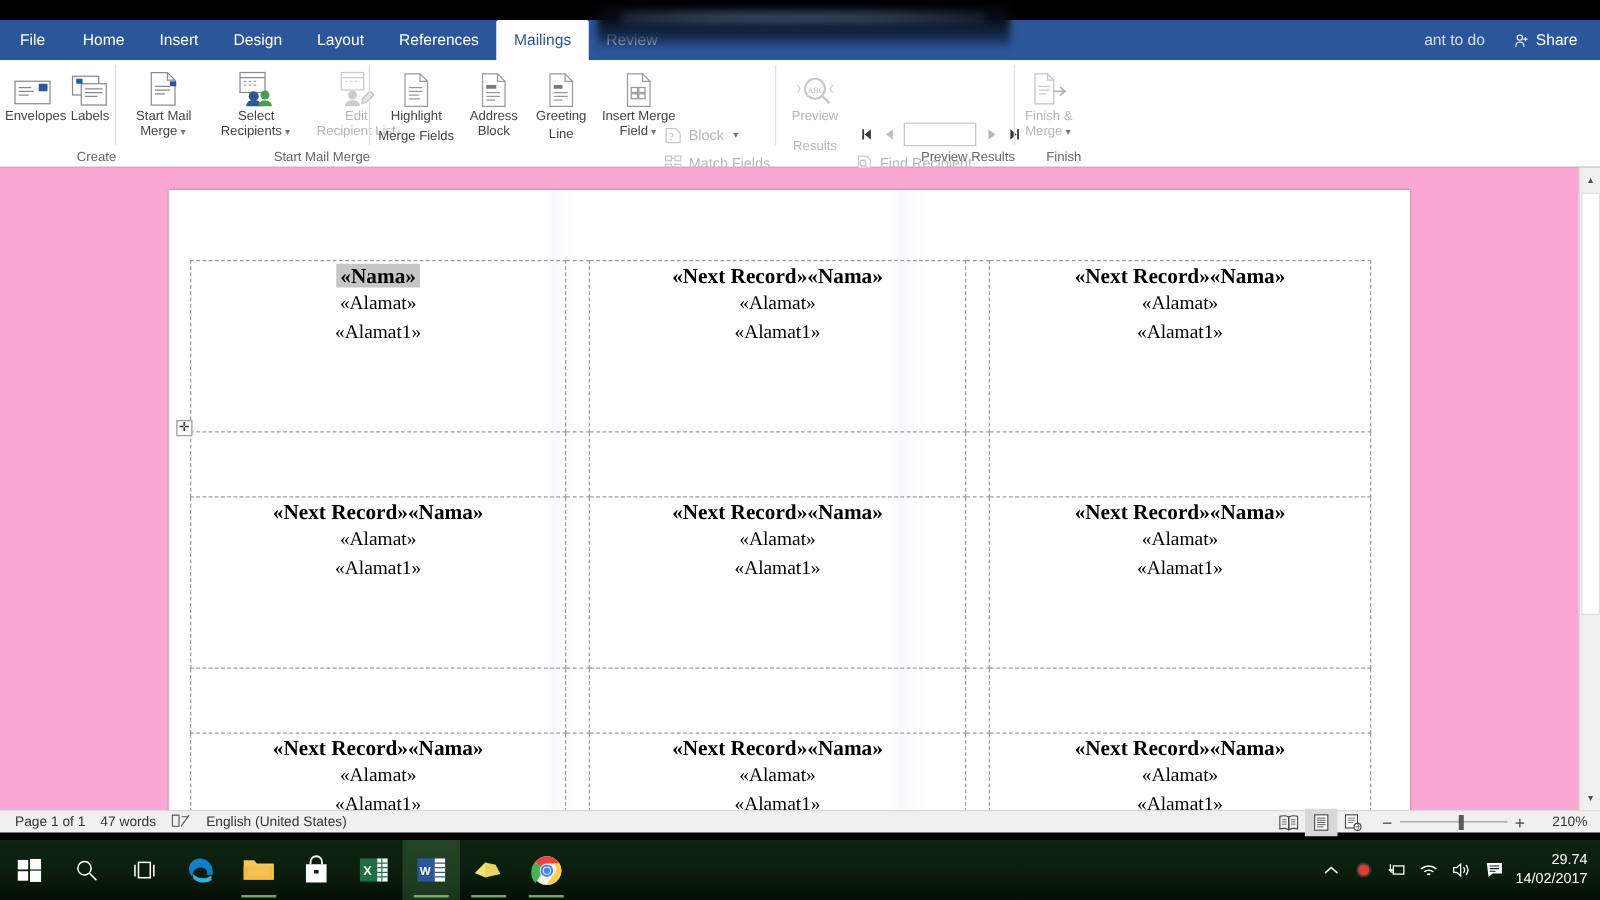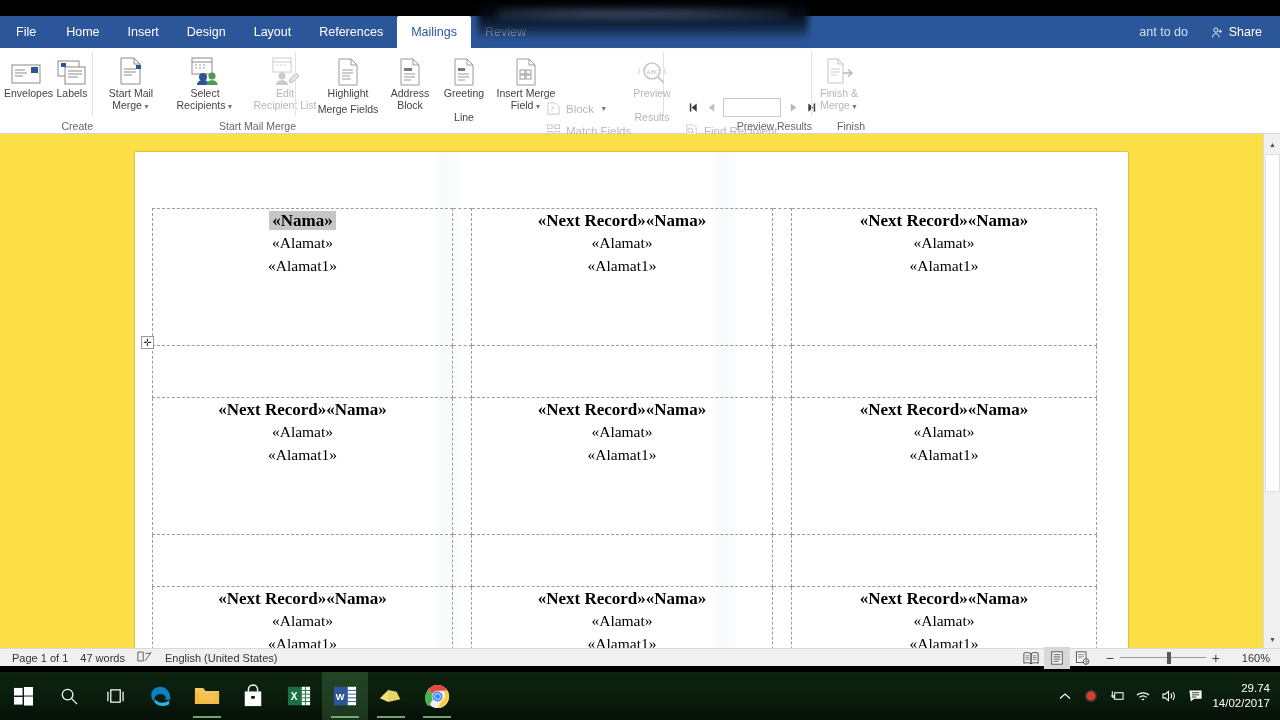--- a/index.html
+++ b/index.html
@@ -86,21 +86,21 @@
 
   .navbtns { position:absolute; display:flex; align-items:center; gap:0px; }
   .navbtn { width:18px; height:18px; display:flex; align-items:center; justify-content:center;
             color:#3a3a3a; font-size:10px; }
   .navbtn.dis { color:#c0c0c0; }
   .recbox { width:58px; height:19px; border:1px solid #c8c8c8; background:#fff; margin:0 3px; }
 
   
   .docarea {
     position:absolute; left:0; top:134px; width:1280px; height:514px;
-    background:#fde047;
+    background:#f9a8d4;
     overflow:hidden;
   }
   .page {
     position:absolute; left:135px; top:18px; width:993px; height:700px;
     background:#ffffff;
     box-shadow: 0 0 2px rgba(0,0,0,0.35);
   }
   
   .ghost { position:absolute; inset:0; opacity:0.05; pointer-events:none;
            background:
@@ -291,21 +291,21 @@
           </svg>
         </div>
         <div class="lbl">Edit</div>
         <div class="lbl" style="margin-top:0">Recipient List</div>
       </div>
 
       <div class="glabel">Start Mail Merge</div>
       <div class="sep"></div>
     </div>
 
-    <div class="rgroup" style="left:312px; width:352px;">
+    <div class="rgroup" style="left:297px; width:324px;">
       <div class="btn" style="left:2px; top:50px; width:68px;">
         <div class="ic" style="height:30px; margin-top:-42px;">
           <svg width="26" height="28" viewBox="0 0 26 28">
             <path d="M4 1h12l6 6v20H4z" fill="#fff" stroke="#9a9a9a"></path>
             <path d="M16 1v6h6" fill="none" stroke="#9a9a9a"></path>
             <path d="M7 12h11M7 15h11M7 18h8M7 21h9" stroke="#9a9a9a"></path>
           </svg>
         </div>
         <div class="lbl">Highlight</div>
         <div class="lbl" style="margin-top:4px">Merge Fields</div>
@@ -327,21 +327,21 @@
       <div class="btn" style="left:126px; top:50px; width:52px;">
         <div class="ic" style="height:30px; margin-top:-42px;">
           <svg width="26" height="28" viewBox="0 0 26 28">
             <path d="M4 1h12l6 6v20H4z" fill="#fff" stroke="#9a9a9a"></path>
             <path d="M16 1v6h6" fill="none" stroke="#9a9a9a"></path>
             <rect x="7" y="10" width="7" height="3" fill="#7a7a7a"></rect>
             <path d="M7 16h11M7 19h11M7 22h7" stroke="#9a9a9a"></path>
           </svg>
         </div>
         <div class="lbl">Greeting</div>
-        <div class="lbl" style="margin-top:12px">Line</div>
+        <div class="lbl" style="margin-top:2px">Line</div>
       </div>
 
       <div class="btn" style="left:180px; top:50px; width:68px;">
         <div class="ic" style="height:30px; margin-top:-42px;">
           <svg width="26" height="28" viewBox="0 0 26 28">
             <path d="M4 1h12l6 6v20H4z" fill="#fff" stroke="#9a9a9a"></path>
             <path d="M16 1v6h6" fill="none" stroke="#9a9a9a"></path>
             <rect x="7" y="12" width="5" height="4" fill="none" stroke="#9a9a9a"></rect>
             <rect x="13" y="12" width="5" height="4" fill="none" stroke="#9a9a9a"></rect>
             <rect x="7" y="17" width="5" height="4" fill="none" stroke="#9a9a9a"></rect>
@@ -598,21 +598,21 @@
           <circle cx="12.5" cy="12" r="3.2" fill="#fff" stroke="#444"></circle>
           <path d="M10.5 12h4M12.5 9.2c1.2 1.6 1.2 4 0 5.6" fill="none" stroke="#444" stroke-width=".7"></path>
         </svg>
       </div>
       <div class="zoomwrap">
         <span style="font-size:14px;color:#444;">−</span>
         <div class="zline">
           <div class="zthumb"></div>
         </div>
         <span style="font-size:14px;color:#444;">+</span>
-        <span class="zpct">160%</span>
+        <span class="zpct">210%</span>
       </div>
     </div>
   </div>
 
   <div class="taskbar">
     <div class="tbi">
       <svg width="19" height="19" viewBox="0 0 20 20">
         <rect x="0" y="1" width="9" height="8" fill="#fff"></rect>
           <rect x="10.5" y="0" width="9.5" height="9" fill="#fff"></rect>
         <rect x="0" y="10.5" width="9" height="8" fill="#fff"></rect>

